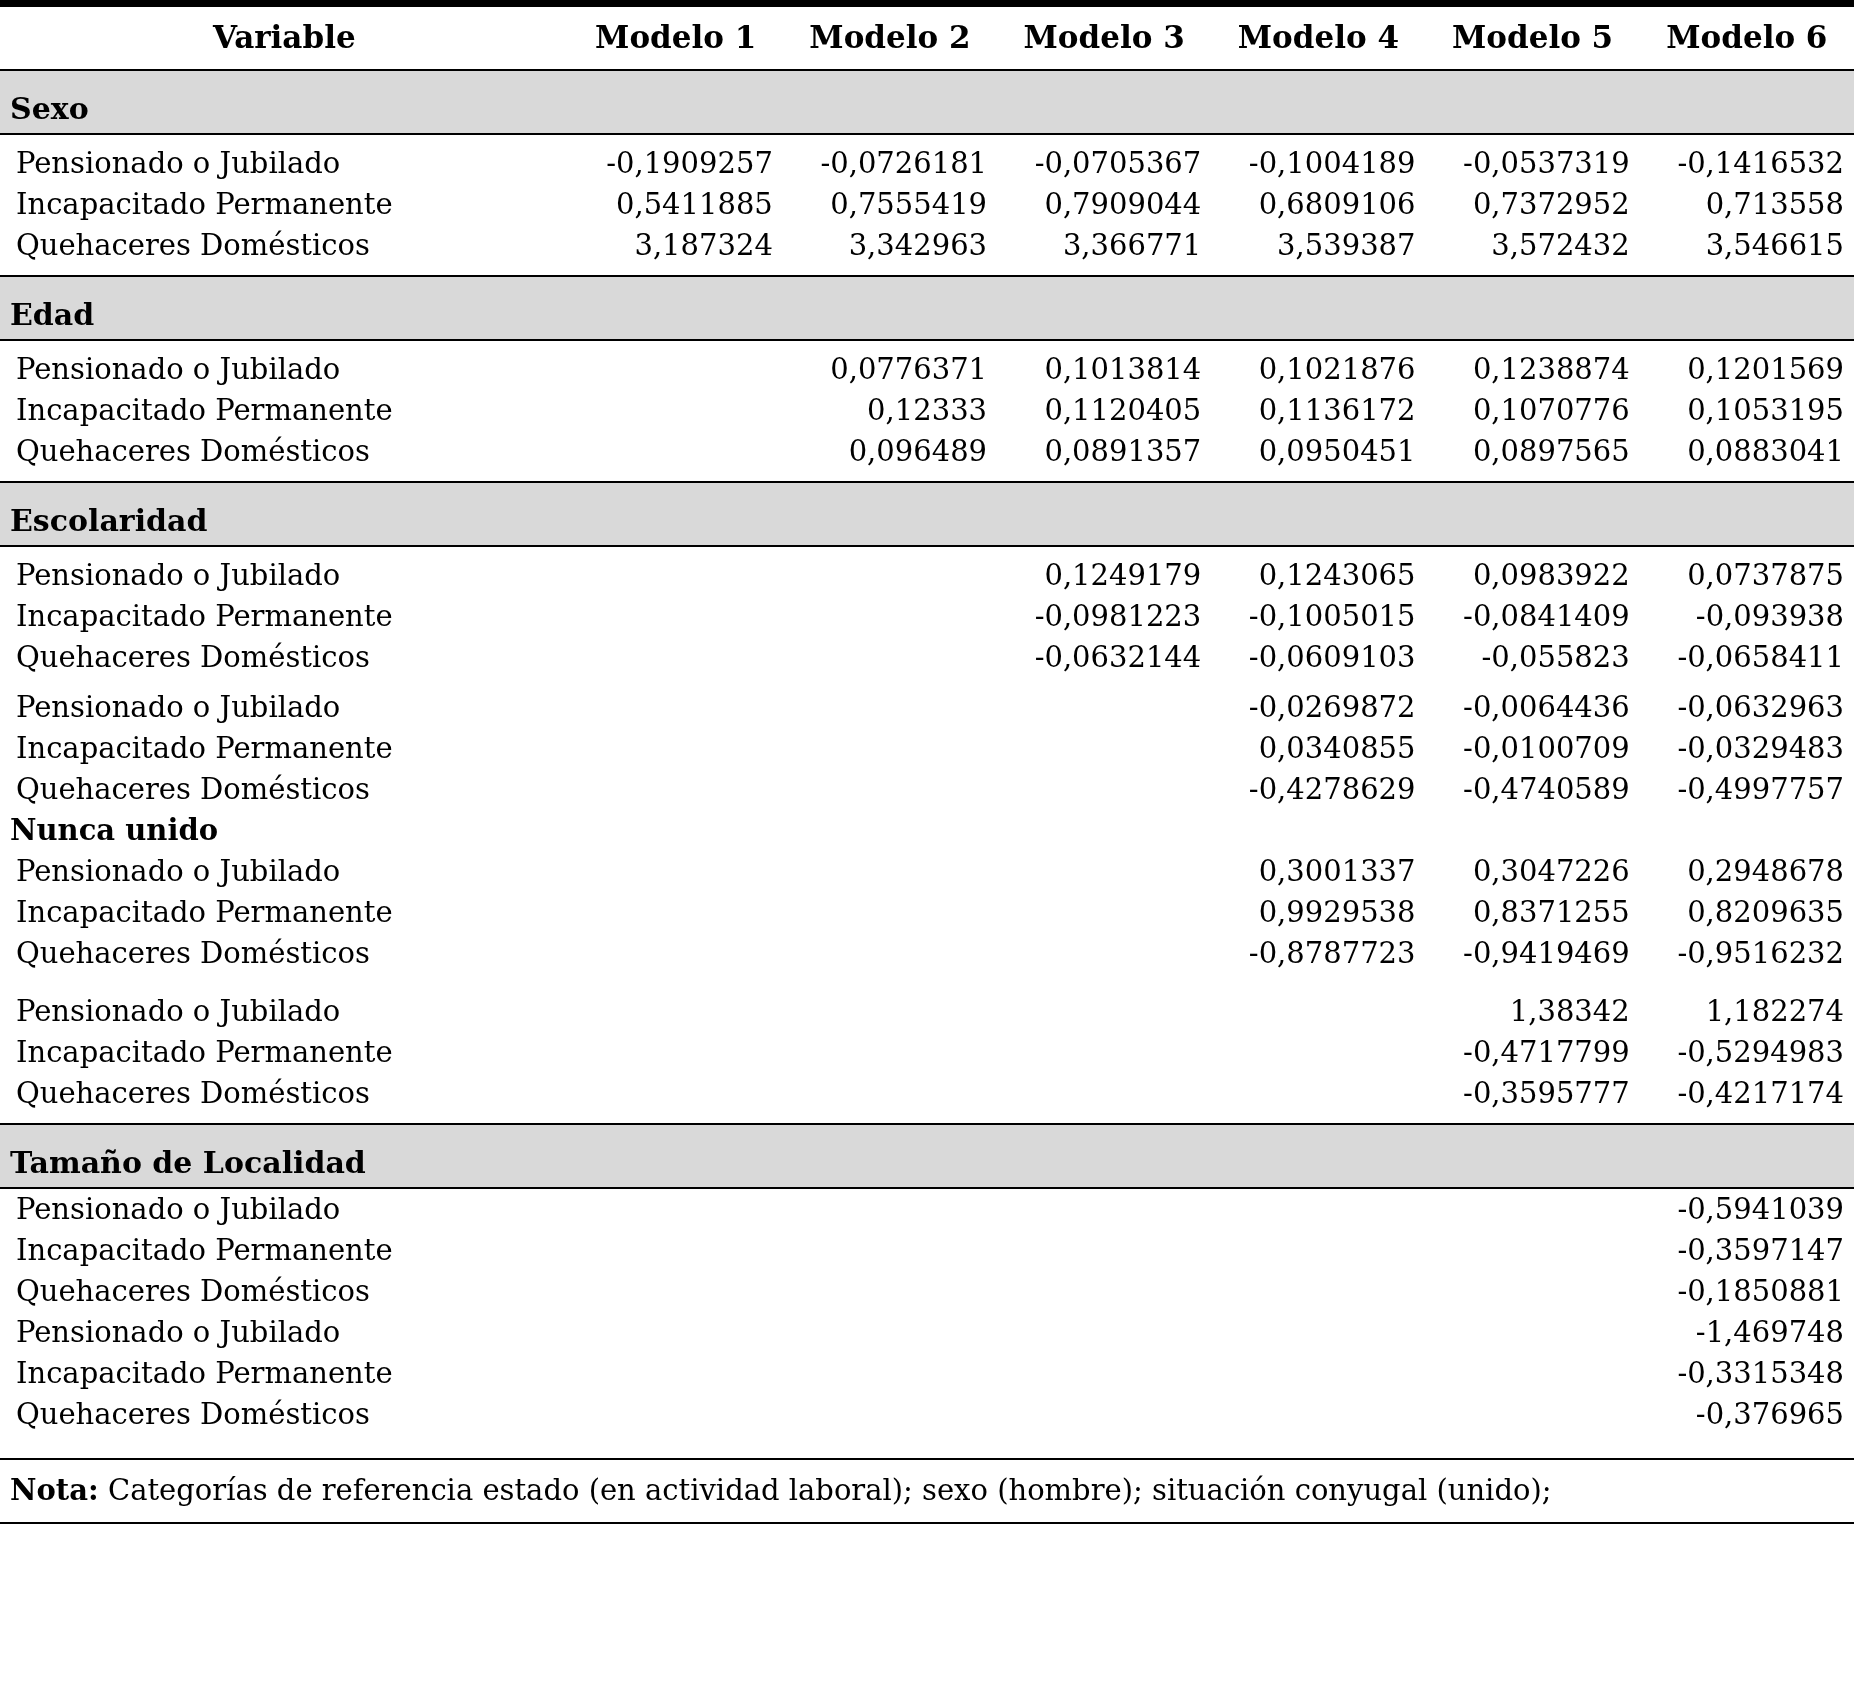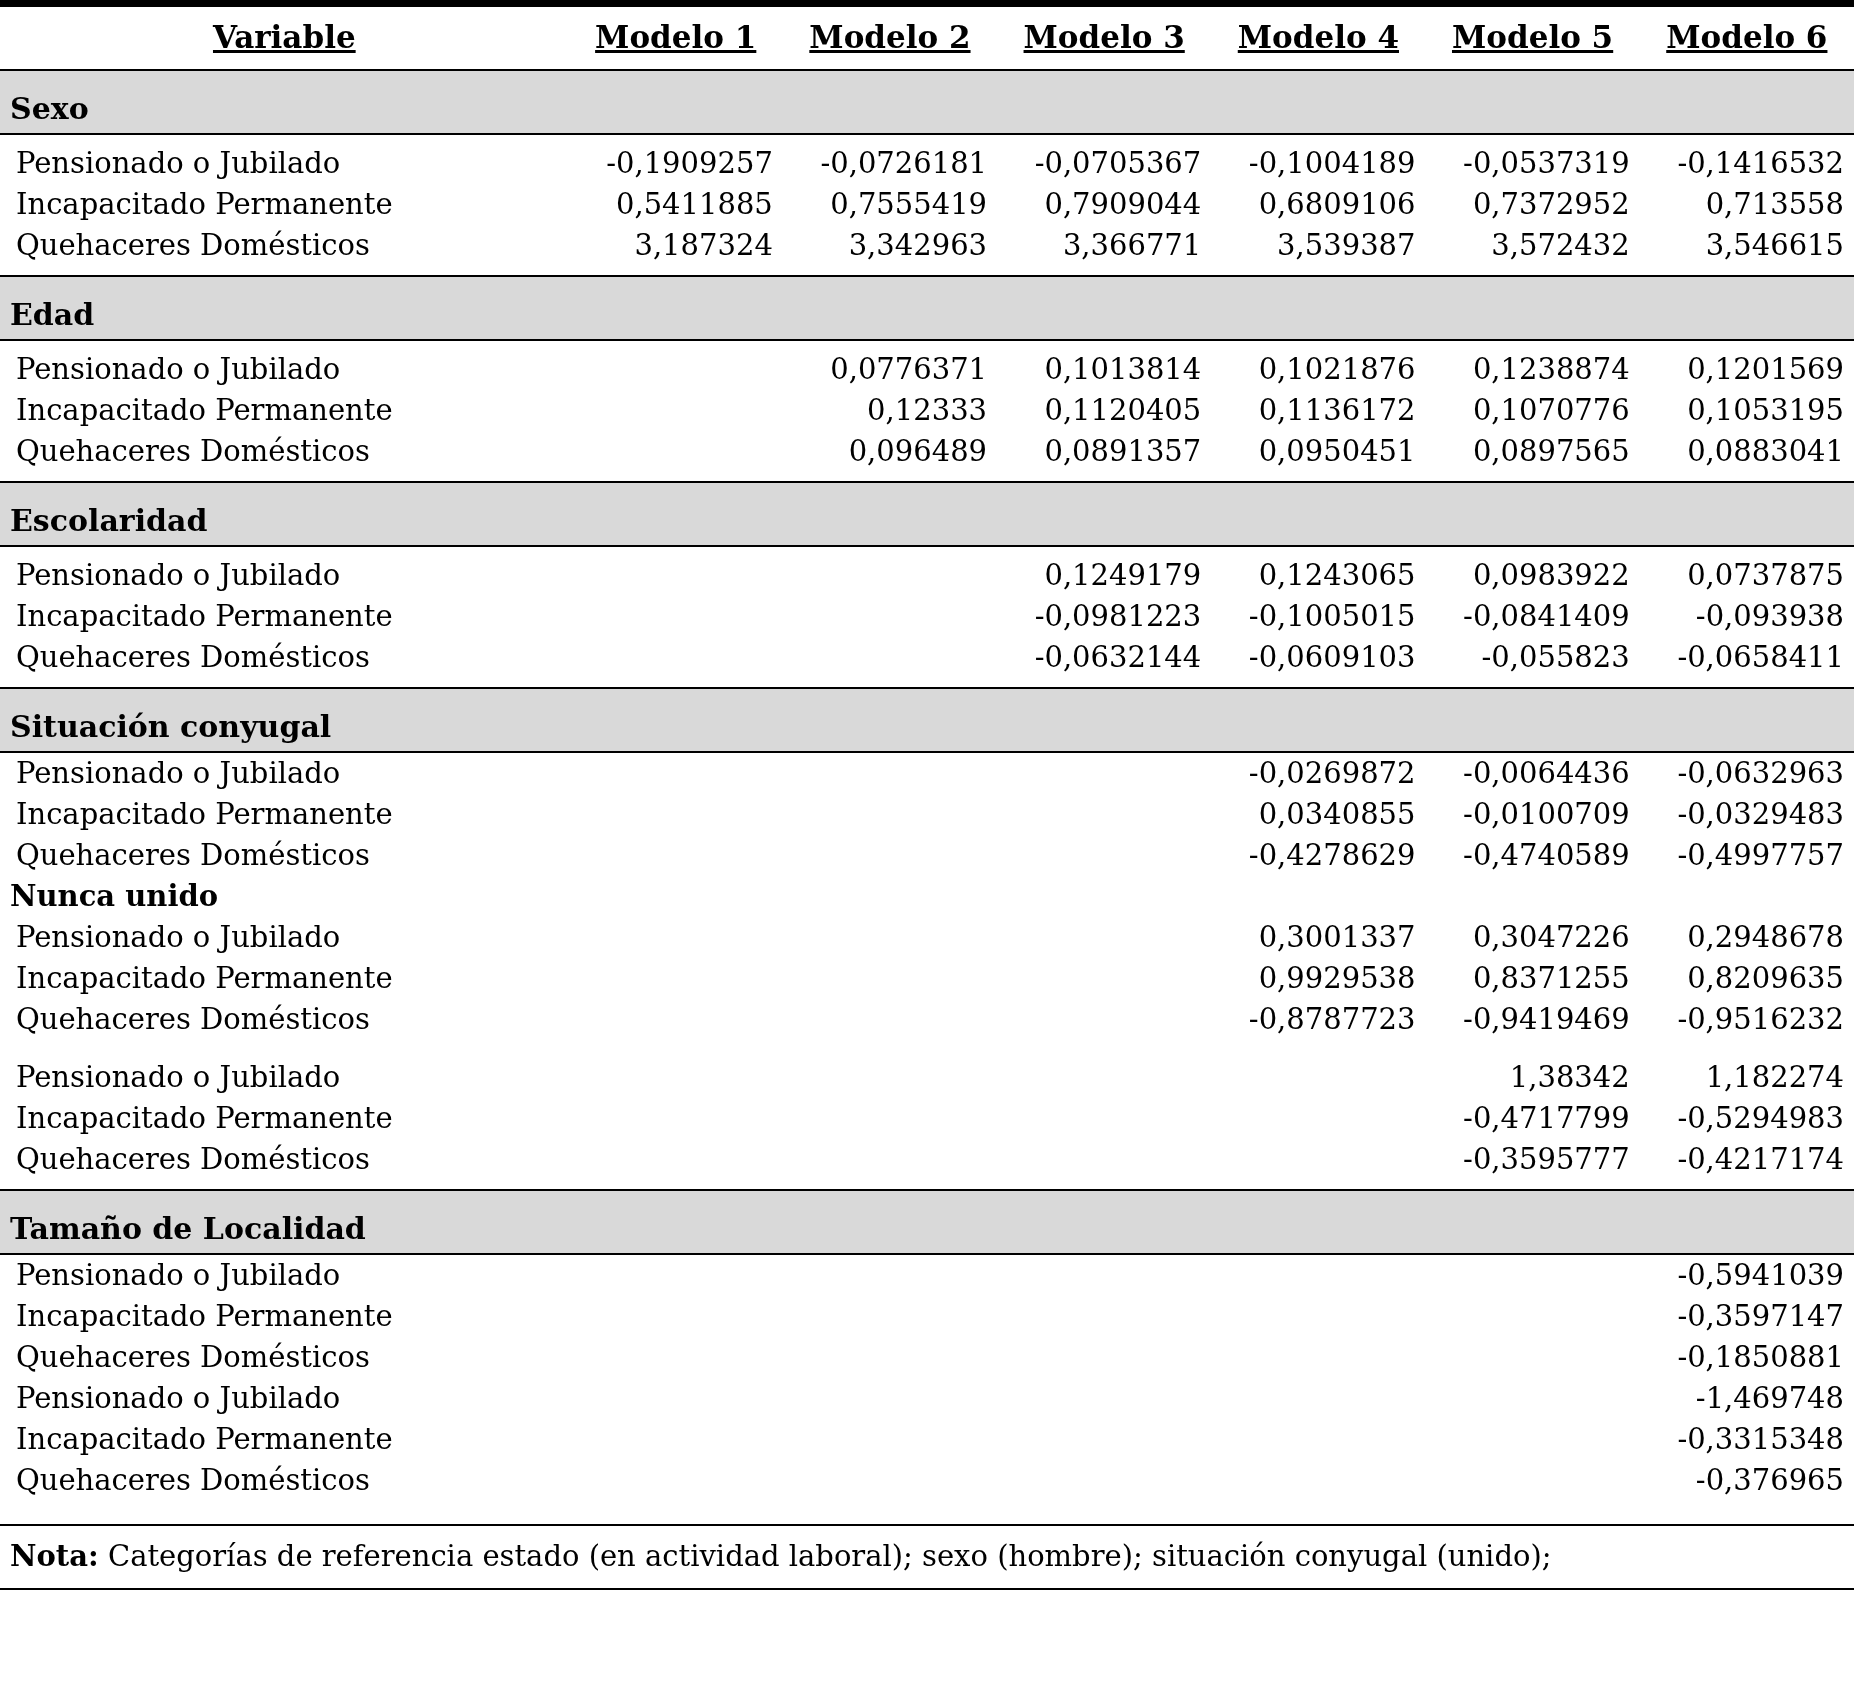--- a/index.html
+++ b/index.html
@@ -22,21 +22,20 @@
     table-layout: fixed;
   }
   col.c-label { width: 568px; }
   col.c-num { width: 214px; }
   thead tr { border-bottom: 2px solid #000; }
   th {
     font-weight: bold;
     font-size: 31px;
     padding: 12px 4px 14px 4px;
     white-space: nowrap;
-    text-decoration: underline;
   }
   tr.band {
     background: #d9d9d9;
     border-top: 2px solid #000;
     border-bottom: 2px solid #000;
   }
   tr.band td {
     font-weight: bold;
     font-size: 30px;
     padding: 20px 10px 7px 10px;
@@ -177,23 +176,20 @@
         </tr>
         <tr class="data last">
           <td class="row-label">Quehaceres Domésticos</td>
           <td class="num"></td>
           <td class="num"></td>
           <td class="num">-0,0632144</td>
           <td class="num">-0,0609103</td>
           <td class="num">-0,055823</td>
           <td class="num">-0,0658411</td>
         </tr>
-        <tr class="band">
-          <td colspan="7">Situación conyugal</td>
-        </tr>
         <tr class="data">
           <td class="row-label">Pensionado o Jubilado</td>
           <td class="num"></td>
           <td class="num"></td>
           <td class="num"></td>
           <td class="num">-0,0269872</td>
           <td class="num">-0,0064436</td>
           <td class="num">-0,0632963</td>
         </tr>
         <tr class="data">

